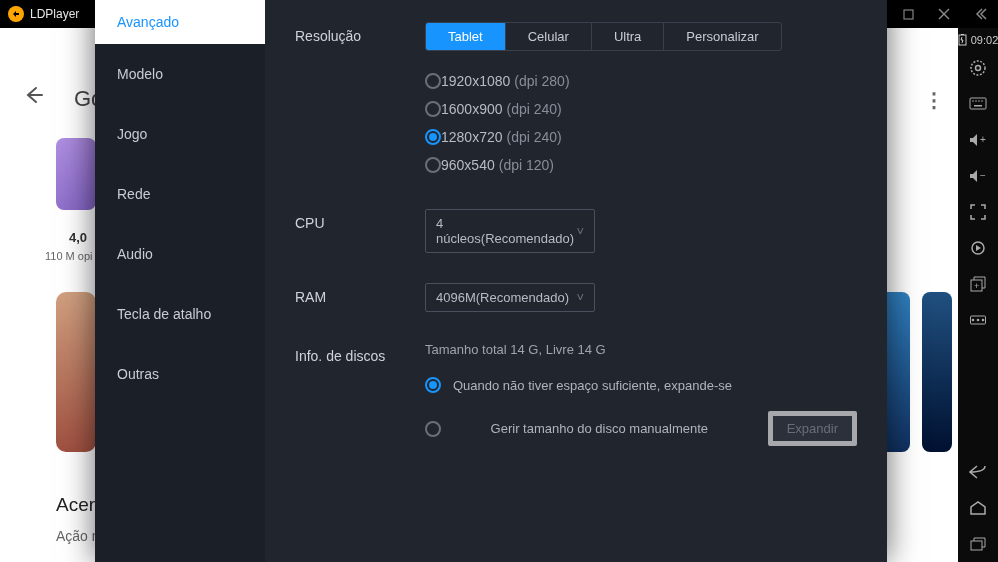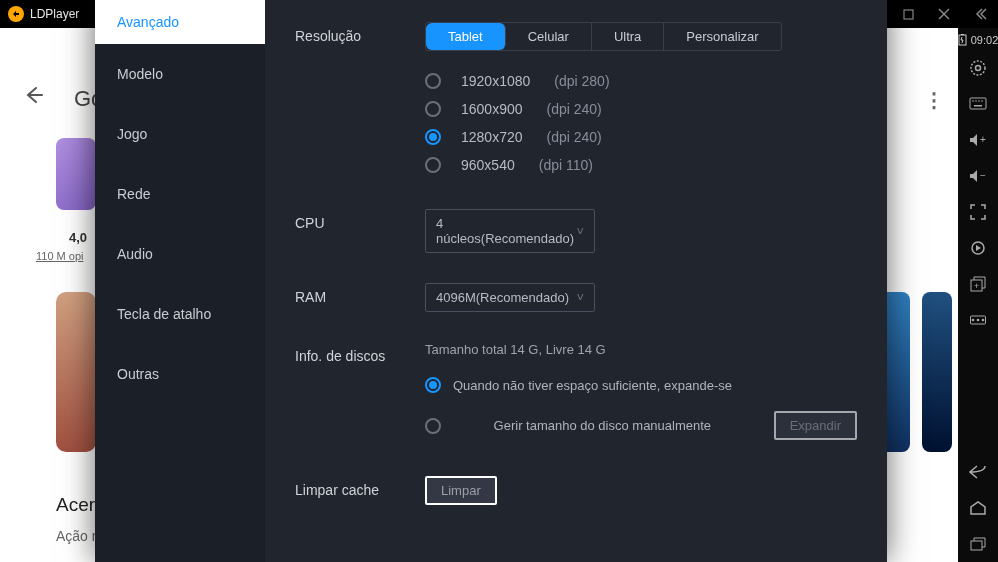--- a/index.html
+++ b/index.html
@@ -17,21 +17,21 @@
 .rightbar { position: absolute; right: 0; top: 28px; width: 40px; height: 534px; background: #0b0b0b; display: flex; flex-direction: column; align-items: center; padding-top: 6px; z-index: 5;}
 .stat-row { color: #ccc; font-size: 11px; display: flex; align-items: center; gap: 4px; margin-bottom: 4px; }
 .ricon { width: 40px; height: 36px; display: flex; align-items: center; justify-content: center; color: #aaa; cursor: pointer; }
 
 
 .bg { position: absolute; left: 0; top: 28px; width: 958px; height: 534px; background: #fff; }
 .bg .backarr { position: absolute; left: 22px; top: 56px; color: #555; }
 .bg .go { position: absolute; left: 74px; top: 58px; color: #444; font-size: 22px; font-family: Arial; }
 .bg .thumb { position: absolute; left: 56px; top: 110px; width: 40px; height: 72px; border-radius: 8px; background: linear-gradient(135deg, #b090e0, #8060c0); }
 .bg .rating { position: absolute; left: 60px; top: 202px; font-size: 13px; color: #333; font-weight: 600; text-align: center; width: 36px; }
-.bg .opin { position: absolute; left: 36px; top: 222px; font-size: 11px; color: #666; text-decoration: underline; }
+.bg .opin { position: absolute; left: 45px; top: 222px; font-size: 11px; color: #666; }
 .bg .card1 { position: absolute; left: 56px; top: 264px; width: 40px; height: 160px; border-radius: 10px; background: linear-gradient(180deg, #d0a080, #a05040); }
 .bg .card2 { position: absolute; left: 880px; top: 264px; width: 30px; height: 160px; border-radius: 8px; background: linear-gradient(180deg,#3080c0,#103060); z-index: 1;}
 .bg .card3 { position: absolute; left: 922px; top: 264px; width: 30px; height: 160px; border-radius: 8px; background: linear-gradient(180deg,#205080,#001030); z-index: 1;}
 .bg .acer { position: absolute; left: 56px; top: 466px; font-size: 19px; color: #222; font-weight: 500; }
 .bg .acao { position: absolute; left: 56px; top: 500px; font-size: 14px; color: #666; }
 .bg .more { position: absolute; left: 924px; top: 60px; color: #666; font-size: 20px; font-weight: bold; }
 
 
 .overlay { position: absolute; left: 95px; top: 0; width: 792px; height: 562px; background: #21252e; display: flex; box-shadow: 0 0 30px rgba(0,0,0,0.6); z-index: 4; }
 .sidebar { width: 170px; background: #1b1f27; padding-top: 0; }
@@ -40,38 +40,38 @@
 .sidebar .item.active { background: #ffffff; color: #1894ff; }
 
 .content { flex: 1; padding: 22px 30px; color: #c9ccd2; overflow: hidden; }
 .row { display: flex; align-items: flex-start; margin-bottom: 30px; }
 .row .label { width: 130px; font-size: 14px; color: #d0d3d8; padding-top: 6px; }
 .row .controls { flex: 1; }
 
 .tabs { display: flex; border: 1px solid #3a3f4d; border-radius: 3px; overflow: hidden; width: fit-content; }
 .tab { padding: 6px 22px; font-size: 13px; color: #c9ccd2; cursor: pointer; border-right: 1px solid #3a3f4d; }
 .tab:last-child { border-right: none; }
-.tab.active { background: #1894ff; color: #fff; border-radius: 6px; }
+.tab.active { background: #1894ff; color: #fff; }
 
 .radios { margin-top: 16px; }
-.radio { display: flex; align-items: center; gap: 20px; padding: 6px 0; cursor: pointer; font-size: 14px; color: #b8bbc2; }
+.radio { display: flex; align-items: center; gap: 0; padding: 6px 0; cursor: pointer; font-size: 14px; color: #b8bbc2; }
 .radio .rb { width: 16px; height: 16px; border: 2px solid #6a6f7c; border-radius: 50%; position: relative; flex-shrink: 0; }
 .radio.checked .rb { border-color: #1894ff; }
 .radio.checked .rb::after { content: ""; position: absolute; left: 2px; top: 2px; width: 8px; height: 8px; border-radius: 50%; background: #1894ff; }
 .radio .dpi { color: #888d99; margin-left: 4px; }
 
 .select { border: 1px solid #4a4f5d; background: transparent; padding: 6px 10px; width: 170px; display: flex; justify-content: space-between; align-items: center; font-size: 13px; color: #b8bbc2; cursor: pointer; border-radius: 2px; }
 .select .chev { color: #6a6f7c; }
 
 .diskinfo { font-size: 13px; color: #a0a3ab; margin-bottom: 14px; }
 .diskopt { display: flex; align-items: center; gap: 12px; padding: 6px 0; font-size: 13px; color: #b0b3bb; }
 .diskopt .rb { width: 16px; height: 16px; border: 2px solid #6a6f7c; border-radius: 50%; position: relative; flex-shrink: 0; }
 .diskopt.checked .rb { border-color: #1894ff; }
 .diskopt.checked .rb::after { content: ""; position: absolute; left: 2px; top: 2px; width: 8px; height: 8px; border-radius: 50%; background: #1894ff; }
-.btn-ghost { border: 2px solid #ffffff; background: #333844; color: #9a9ea8; padding: 5px 14px; font-size: 13px; cursor: pointer; border-radius: 2px; }
+.btn-ghost { border: 5px solid #ffffff; background: #333844; color: #9a9ea8; padding: 5px 14px; font-size: 13px; cursor: pointer; border-radius: 2px; }
 .btn-ghost.dis { opacity: 0.6; }
 </style>
 </head>
 <body>
 
 <div class="titlebar">
   <div class="logo">
     <svg viewBox="0 0 10 10">
         <path d="M2 5 L5 2 L5 4 L8 4 L8 6 L5 6 L5 8 Z" fill="#000"></path>
       </svg>
@@ -255,21 +255,21 @@
               <span class="dpi">(dpi 240)</span>
             </div>
           <div class="radio checked">
               <span class="rb"></span>
               <span>1280x720</span>
               <span class="dpi">(dpi 240)</span>
             </div>
           <div class="radio">
               <span class="rb"></span>
               <span>960x540</span>
-              <span class="dpi">(dpi 110)</span>
+              <span class="dpi">(dpi 120)</span>
             </div>
         </div>
       </div>
     </div>
 
     <div class="row">
       <div class="label">CPU</div>
       <div class="controls">
         <div class="select">
           <span>4 núcleos(Recomendado)</span>
@@ -297,21 +297,15 @@
           <span>Quando não tiver espaço suficiente, expande-se</span>
         </div>
         <div class="diskopt" style="margin-top:6px;justify-content:space-between;">
           <span class="rb"></span>
           <span>Gerir tamanho do disco manualmente</span>
           <button class="btn-ghost dis" style="margin-left:10px;"><span>Expandir</span></button>
         </div>
       </div>
     </div>
 
-    <div class="row">
-      <div class="label">Limpar cache</div>
-      <div class="controls">
-        <button class="btn-ghost"><span>Limpar</span></button>
-      </div>
-    </div>
 
   </div>
 </div>
 
 </body></html>

